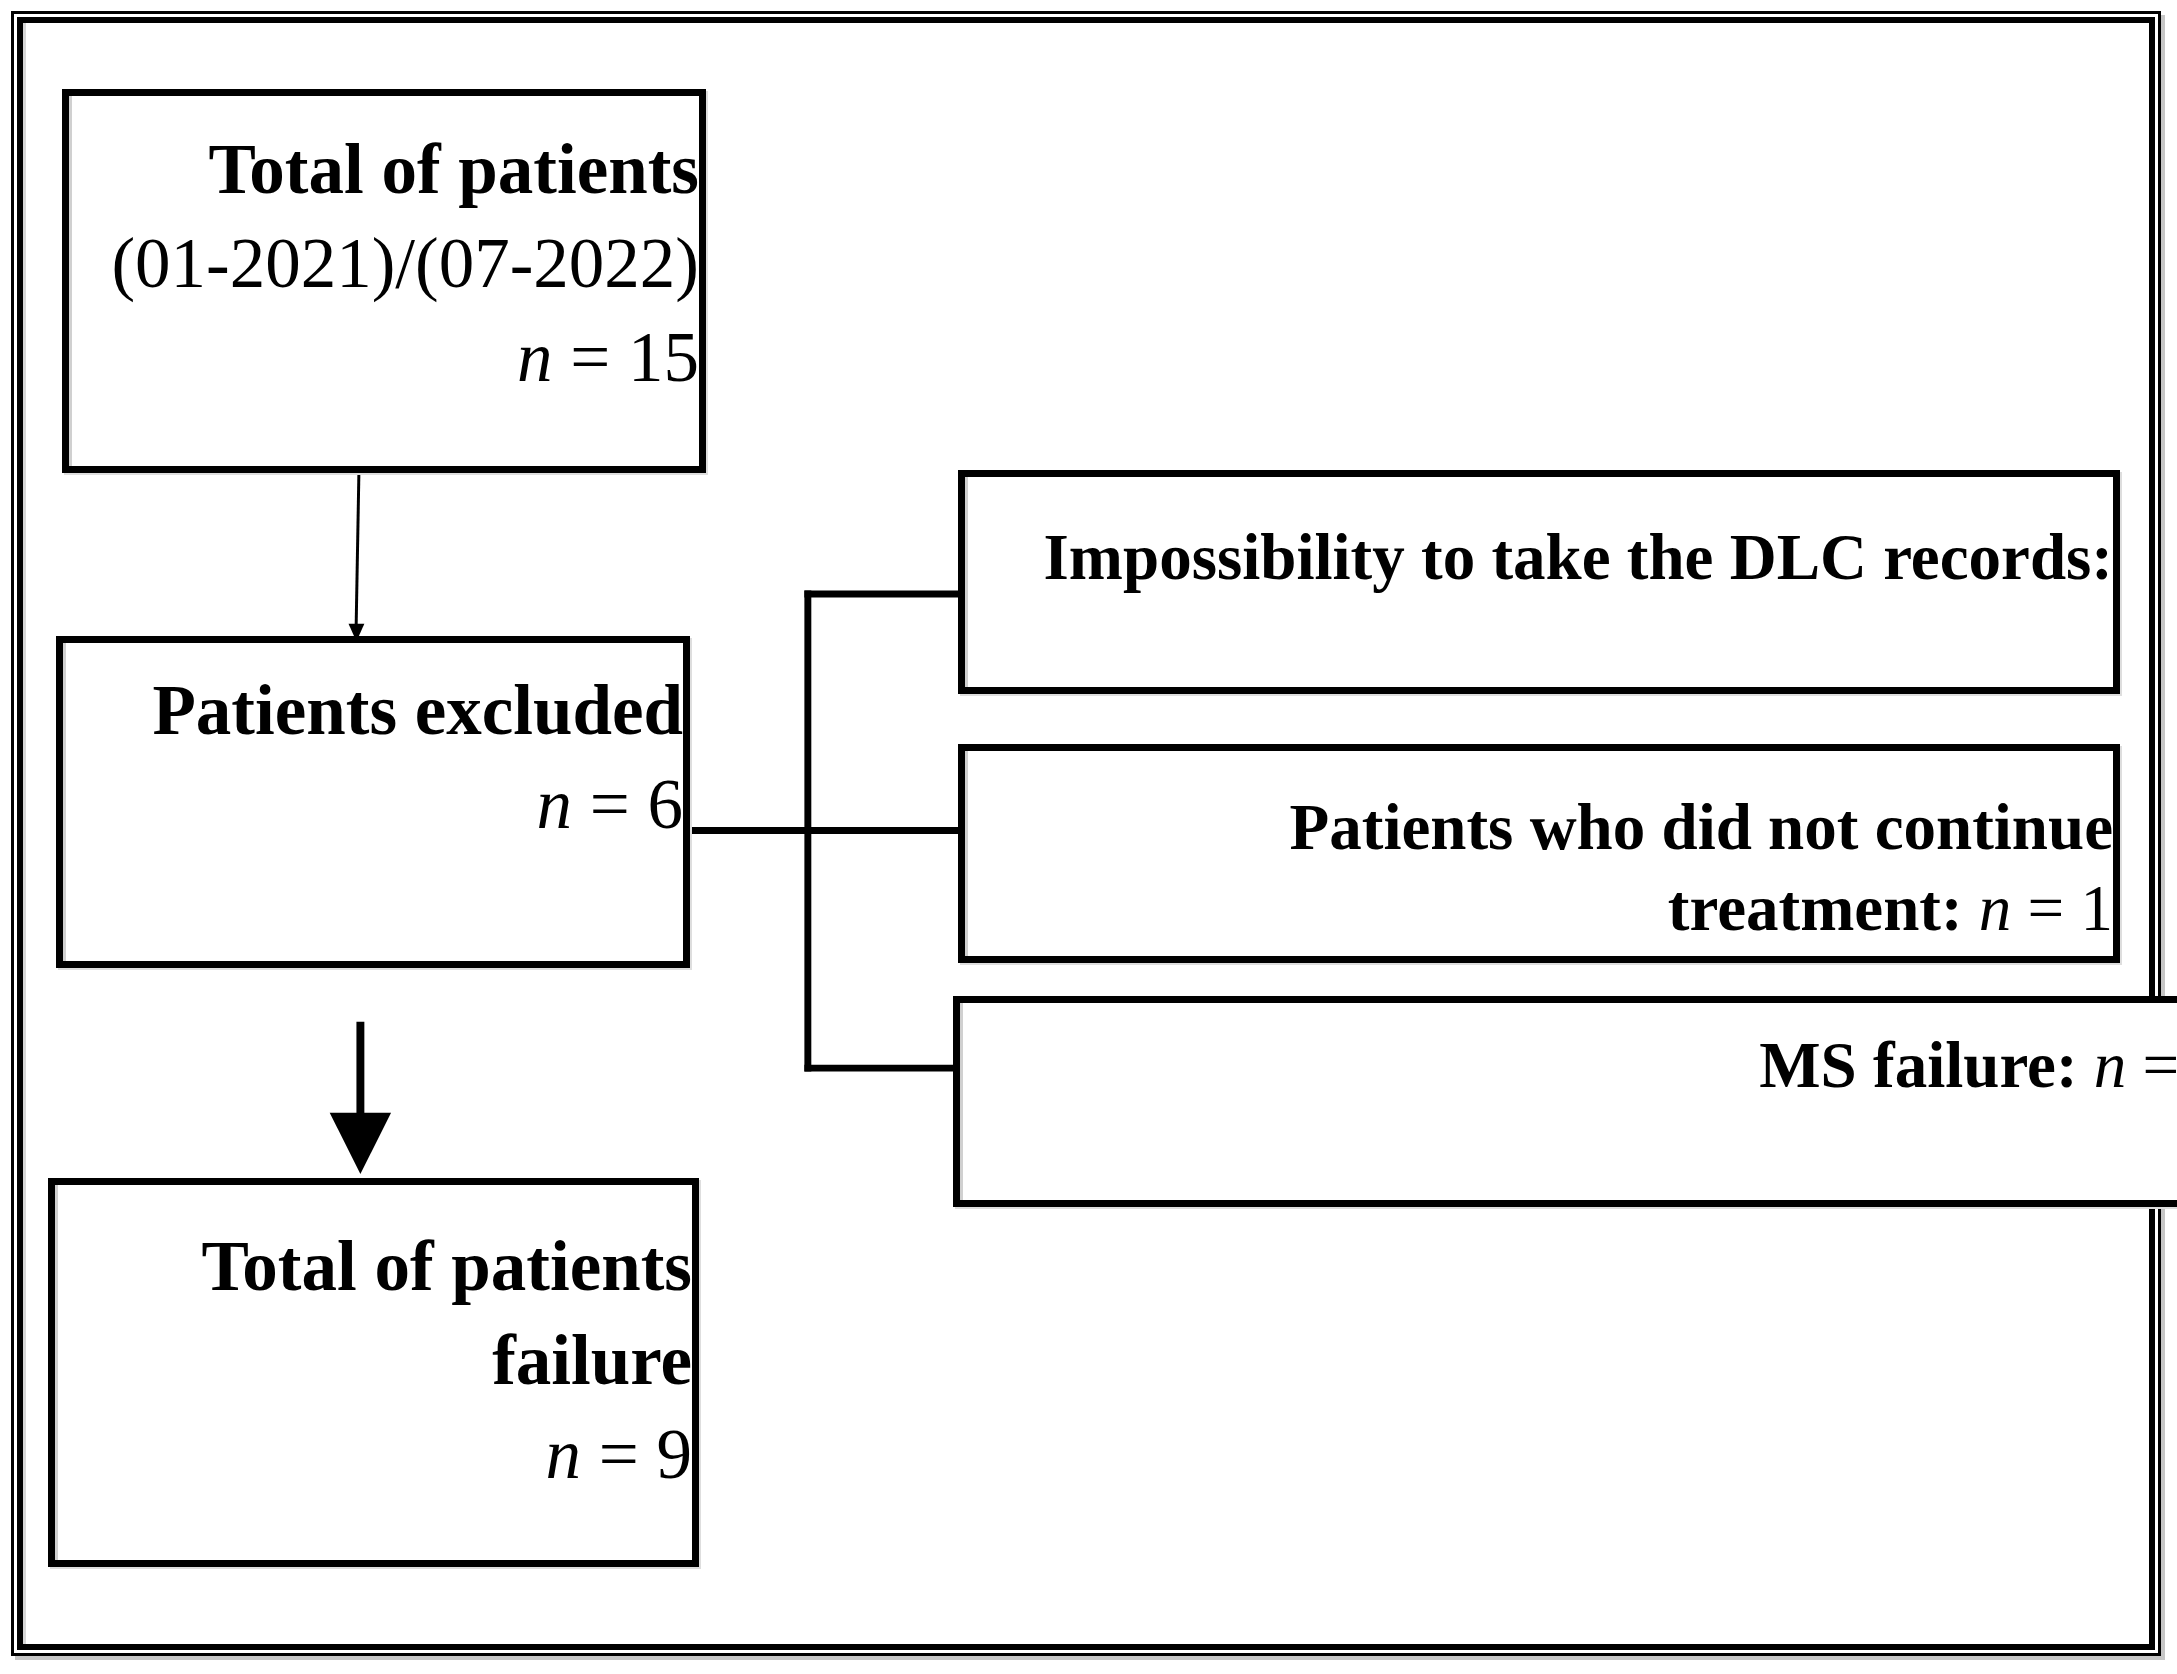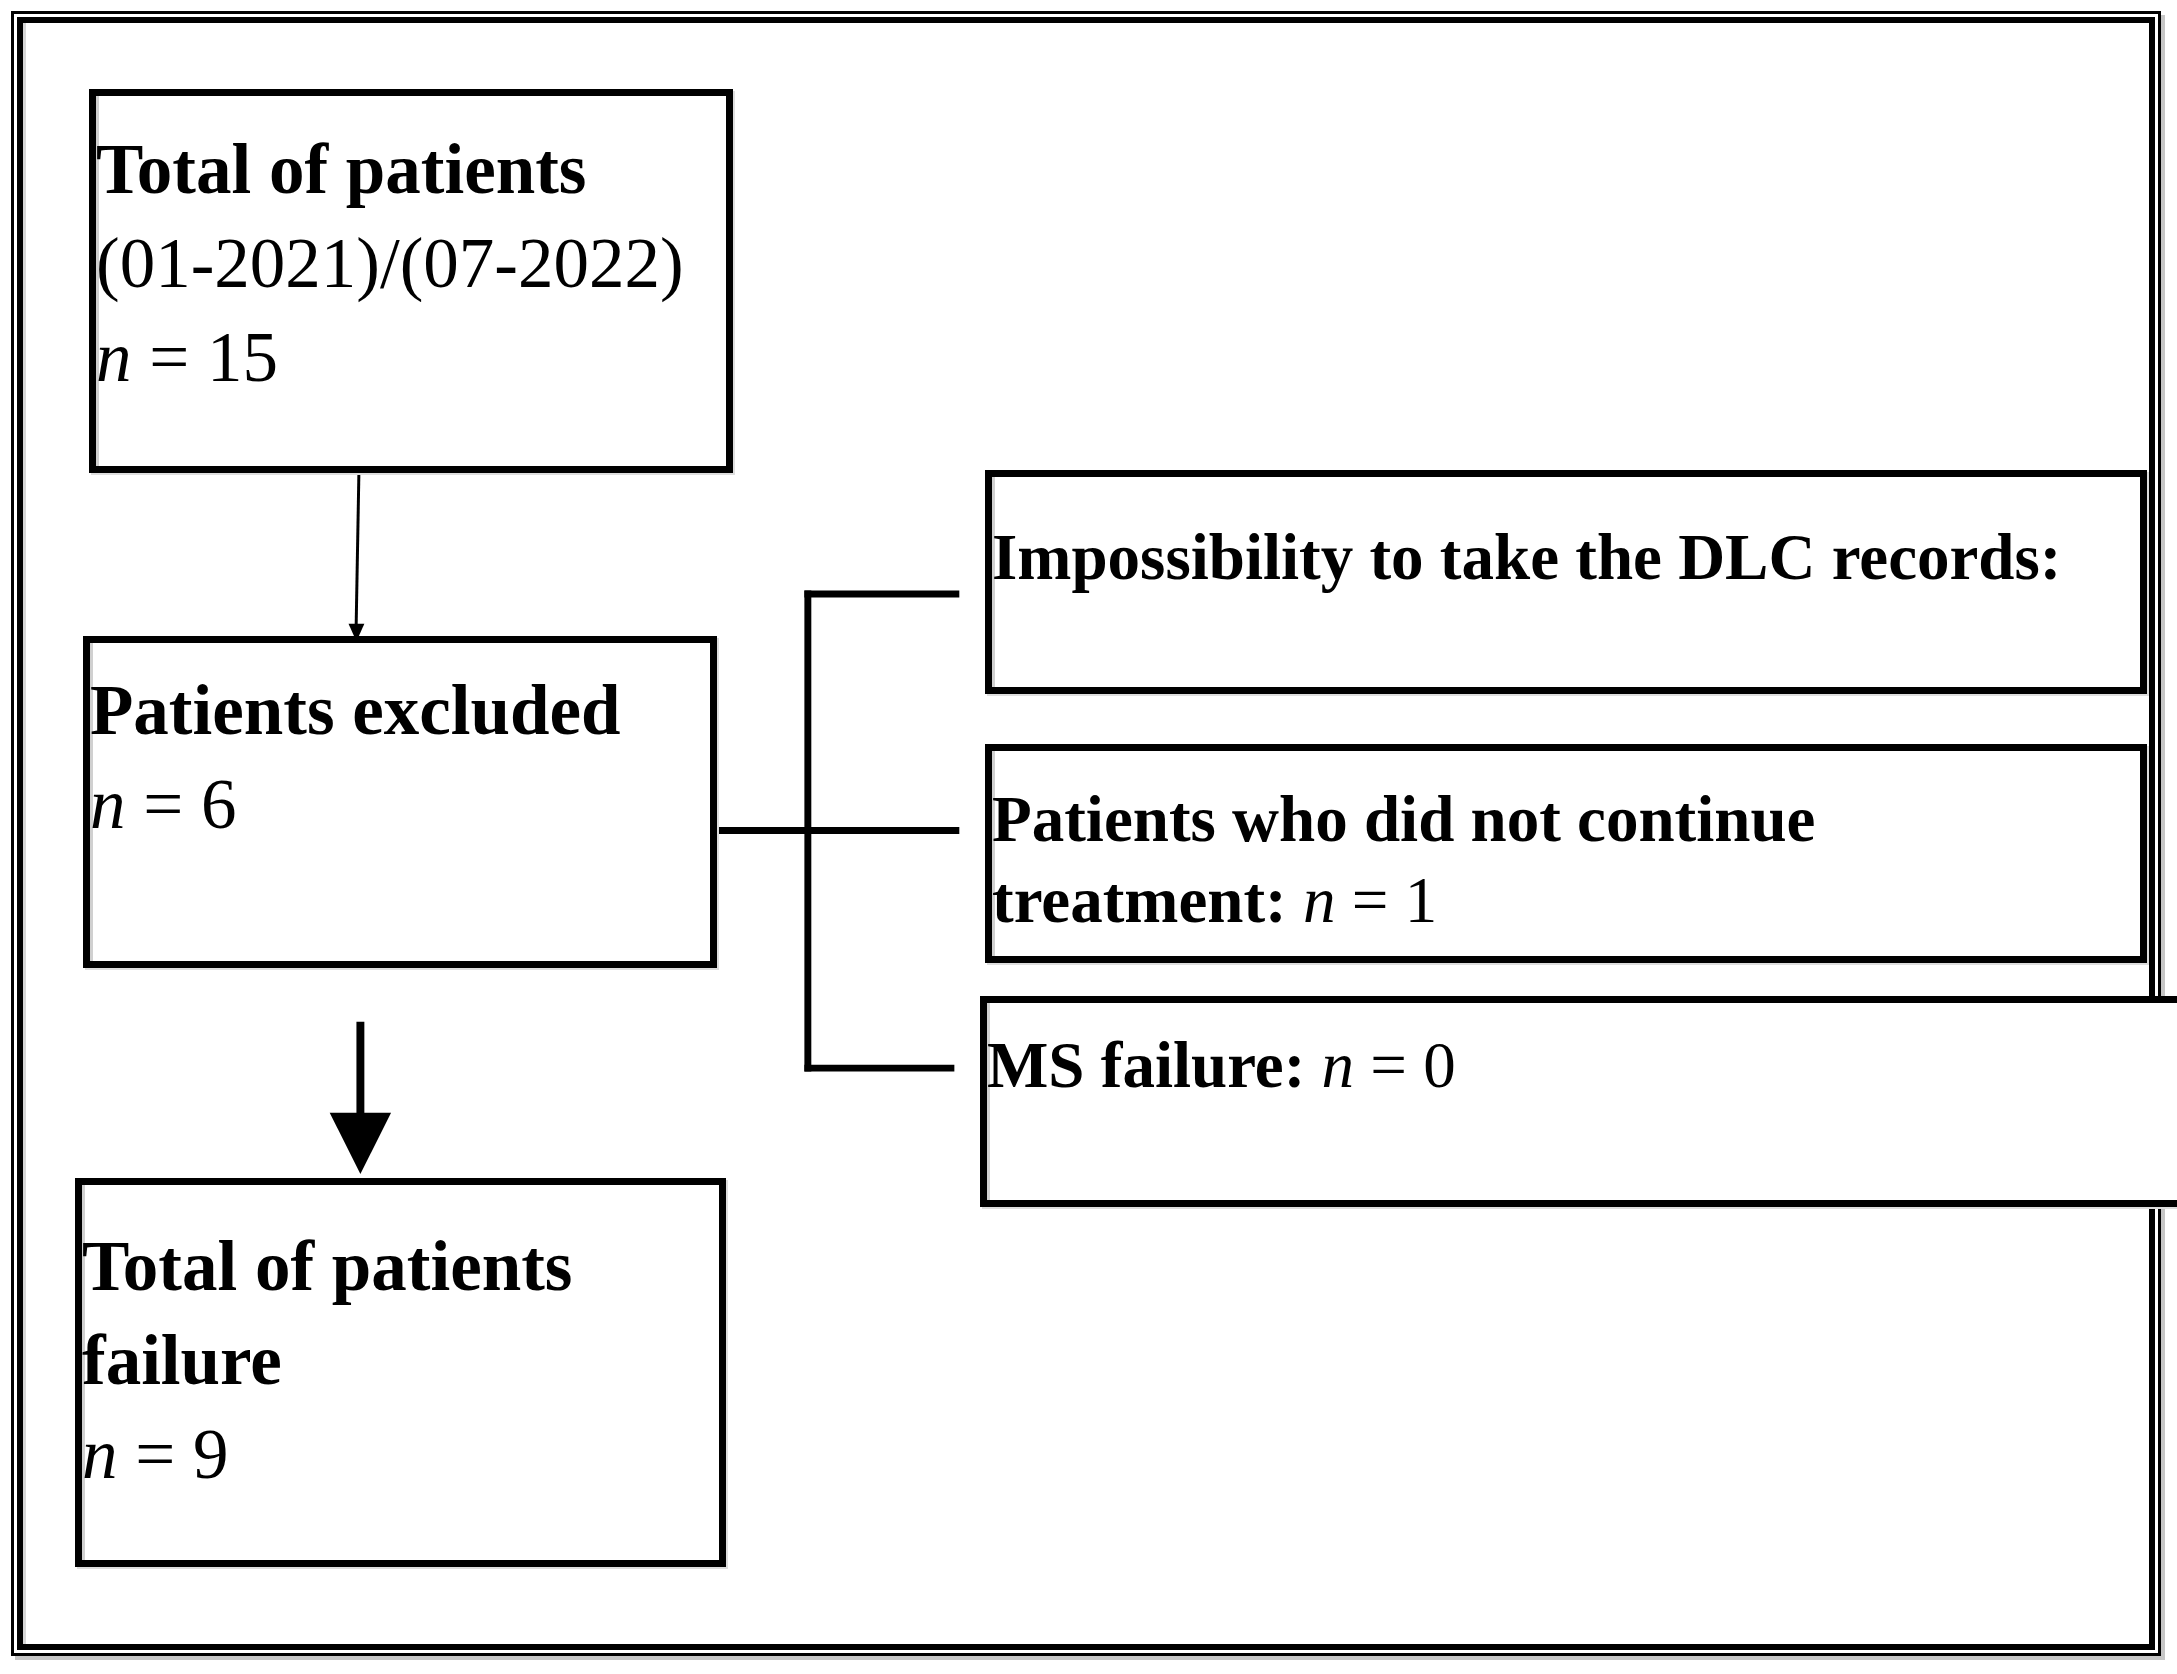--- a/index.html
+++ b/index.html
@@ -33,37 +33,36 @@
   .wires {
     position: absolute;
     left: 0; top: 0;
     width: 2177px; height: 1674px;
   }
   .box {
     position: absolute;
     border: 7px solid #000000;
     box-sizing: border-box;
     background: #ffffff;
-    text-align: left;
+    text-align: right;
     box-shadow: inset 3px 0 0 #d0d0d0, 2px 2px 0 #dedede;
-    margin-left: 27px;
   }
   .line { display: block; white-space: nowrap; }
   .bold { font-weight: bold; }
   .nvar { font-style: italic; }
   
   .col-left  { font-size: 71px; line-height: 94px; }
   
   .col-right { font-size: 65px; line-height: 81px; }
 
   .box-total    { left: 62px;  top: 89px;   width: 644px;  height: 384px; padding-top: 26px; }
   .box-excluded { left: 56px;  top: 636px;  width: 634px;  height: 332px; padding-top: 20px; }
   .box-included { left: 48px;  top: 1178px; width: 651px;  height: 389px; padding-top: 34px; }
   .box-dlc      { left: 958px; top: 470px;  width: 1162px; height: 224px; padding-top: 40px; }
-  .box-continue { left: 958px; top: 744px;  width: 1162px; height: 219px; padding-top: 28px; }
+  .box-continue { left: 958px; top: 744px;  width: 1162px; height: 219px; padding-top: 36px; }
   .box-failure  { left: 953px; top: 996px; width: 1282px; height: 211px; padding-top: 22px; }
 </style>
 </head>
 <body>
 
 <div class="canvas">
 
   <div class="frame-outer">
     <div class="frame-inner"></div>
   </div>

